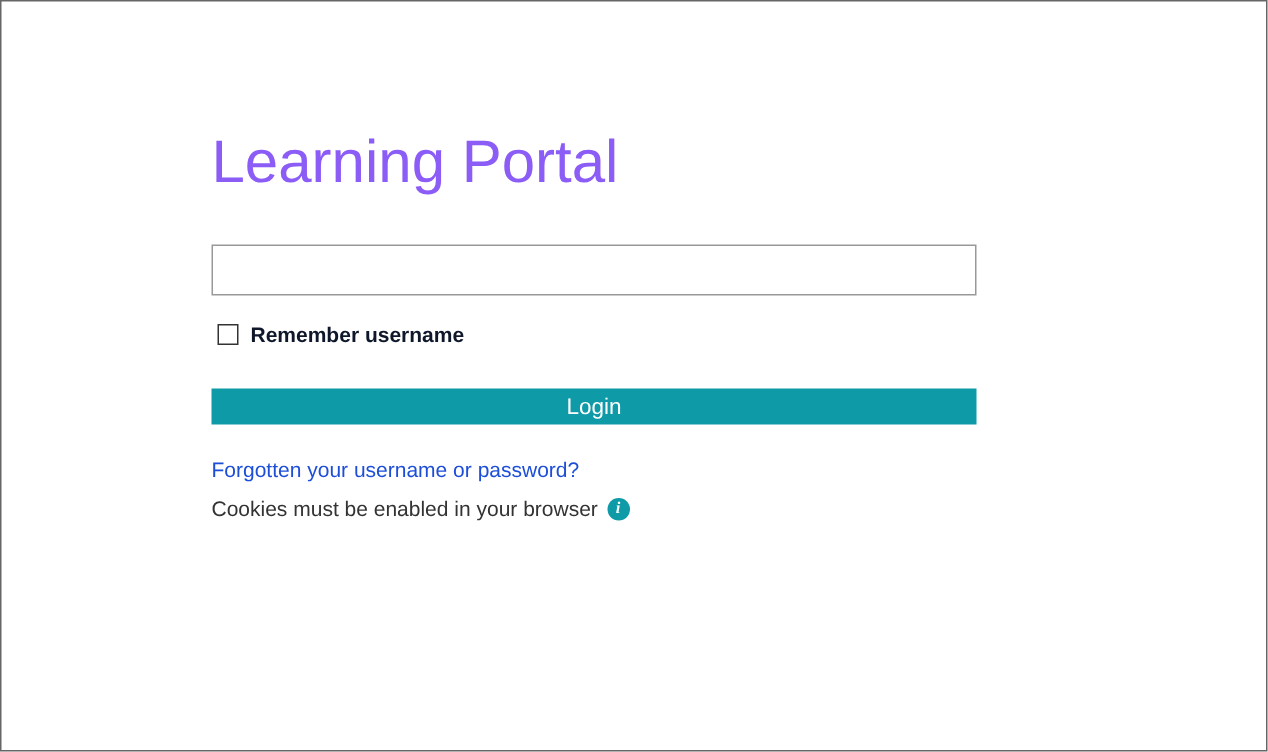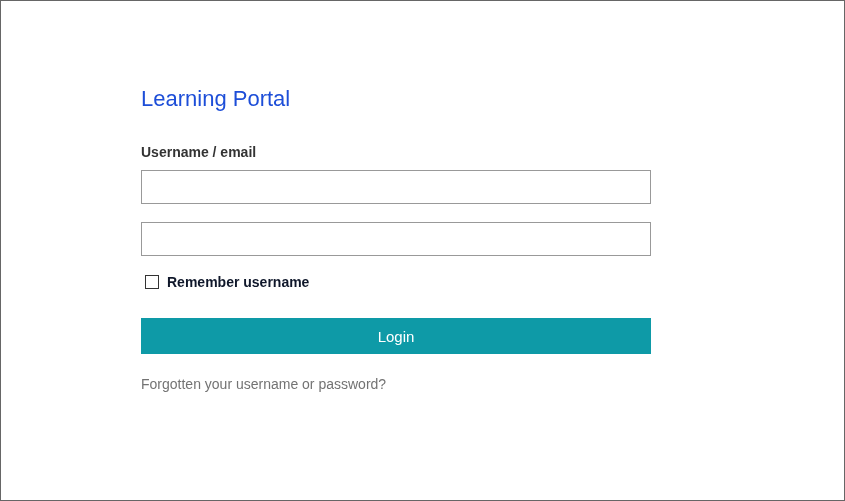--- a/index.html
+++ b/index.html
@@ -14,23 +14,23 @@
       height: 501px;
       border: 1px solid #666;
       padding: 0;
       position: relative;
     }
     .container {
       padding: 85px 140px 40px 140px;
       max-width: 680px;
     }
     .page-title {
-      font-size: 22px;
+      font-size: 40px;
       font-weight: 400;
-      color: #1d4ed8;
+      color: #8b5cf6;
       margin-bottom: 32px;
     }
     .field-group {
       margin-bottom: 18px;
     }
     .field-label {
       font-size: 14px;
       font-weight: 700;
       color: #333;
       display: block;
@@ -58,32 +58,32 @@
       margin-left: 4px;
       flex-shrink: 0;
     }
     .checkbox-label {
       font-size: 14px;
       font-weight: 700;
       color: #0f172a;
     }
     .login-button {
       width: 510px;
-      height: 36px;
+      height: 24px;
       background: #0e9aa7;
       color: #fff;
       border: none;
       font-size: 15px;
       cursor: pointer;
       margin-bottom: 22px;
     }
     .forgot-link {
       display: block;
       font-size: 14px;
-      color: #737373;
+      color: #1d4ed8;
       text-decoration: none;
       margin-bottom: 10px;
     }
     .cookies-row {
       display: flex;
       align-items: center;
       font-size: 14px;
       color: #333;
     }
     .info-icon {
@@ -102,31 +102,31 @@
       margin-left: 6px;
       line-height: 1;
     }
   </style>
 </head>
 <body>
 
 <div class="container">
   <h1 class="page-title">Learning Portal</h1>
 
-  <div class="field-group">
-    <label class="field-label">Username / email</label>
-    <input type="text" class="text-input" value="" style="">
-  </div>
 
   <div class="field-group">
     <input type="password" class="text-input" value="" style="">
   </div>
 
   <div class="checkbox-row">
     <div class="checkbox"></div>
     <span class="checkbox-label">Remember username</span>
   </div>
 
   <button class="login-button">Login</button>
 
   <a href="#" class="forgot-link">Forgotten your username or password?</a>
 
+  <div class="cookies-row">
+    <span>Cookies must be enabled in your browser</span>
+    <span class="info-icon">i</span>
+  </div>
 </div>
 
 </body></html>

